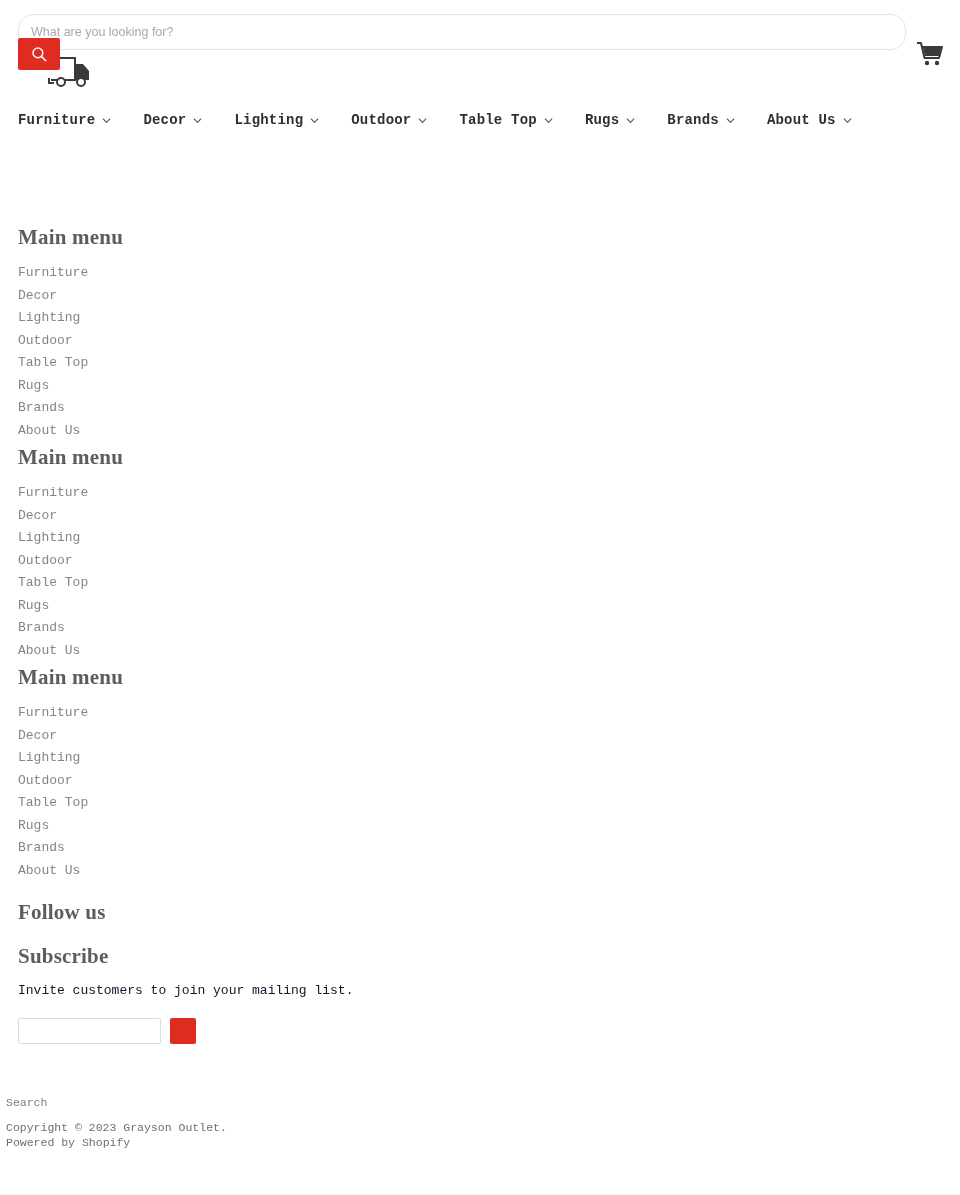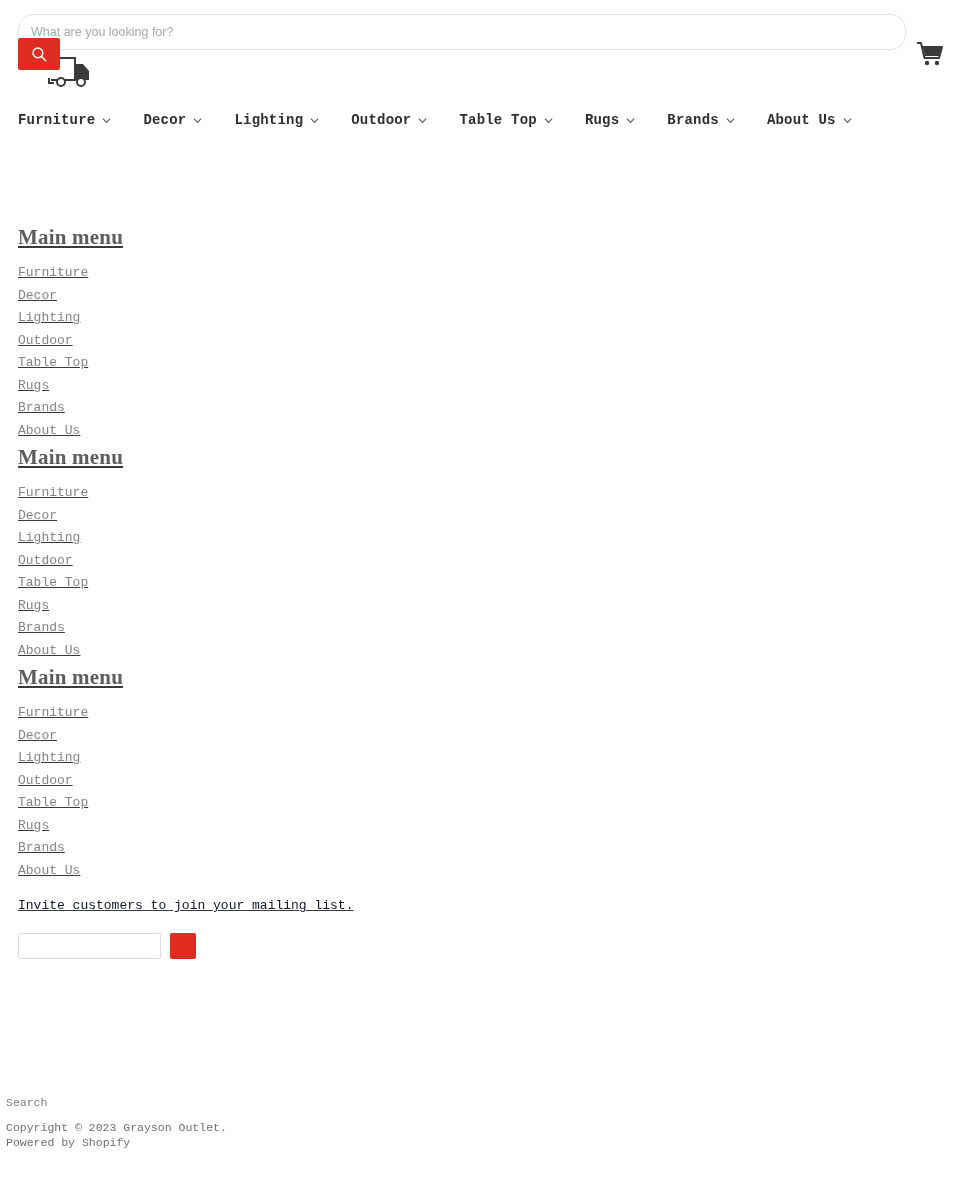--- a/index.html
+++ b/index.html
@@ -113,21 +113,20 @@
     height: 9px;
     display: block;
   }
 
   
   .footer {
     position: absolute;
     left: 0;
     top: 222px;
     width: 960px;
-    text-decoration: underline;
   }
   .menu-block { padding: 0 0 0 0; }
   .block-title {
     font-family: "Liberation Serif", "DejaVu Serif", serif;
     font-size: 21px;
     font-weight: 700;
     color: #5d5d5d;
     margin: 0 0 10px 18px;
     line-height: 30px;
     letter-spacing: 0.2px;
@@ -425,22 +424,26 @@
         </li>
       <li>
           <a class="menu-link">Brands</a>
         </li>
       <li>
           <a class="menu-link">About Us</a>
         </li>
     </ul>
   </div>
 
+  <div class="follow-block">
+    <h2 class="block-title">Follow us</h2>
+  </div>
 
   <div class="subscribe-block">
+    <h2 class="block-title">Subscribe</h2>
     <p class="subscribe-desc">Invite customers to join your mailing list.</p>
     <div class="subscribe-form">
       <input class="subscribe-input" type="email" placeholder="" style="">
       <button class="subscribe-button"></button>
     </div>
   </div>
 </div>
 
 <div class="footer-bottom">
   <div class="footer-links">

